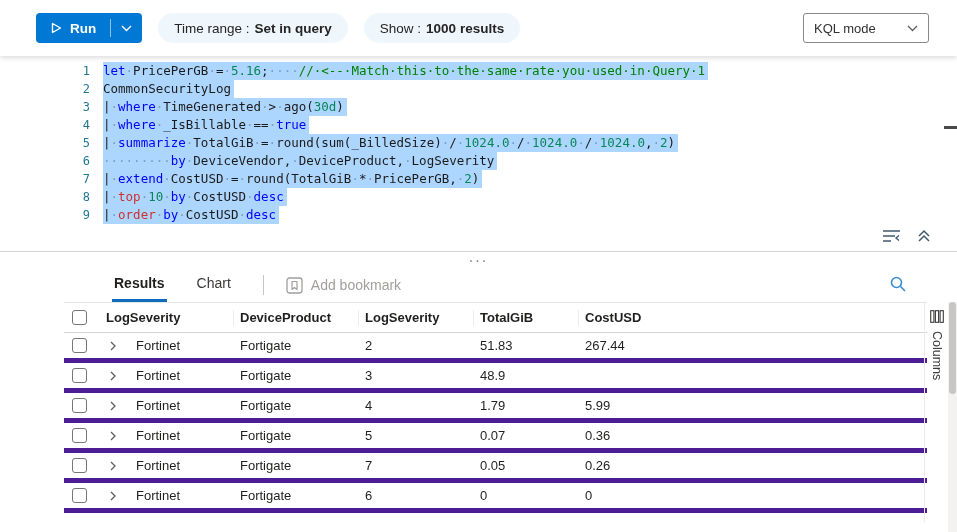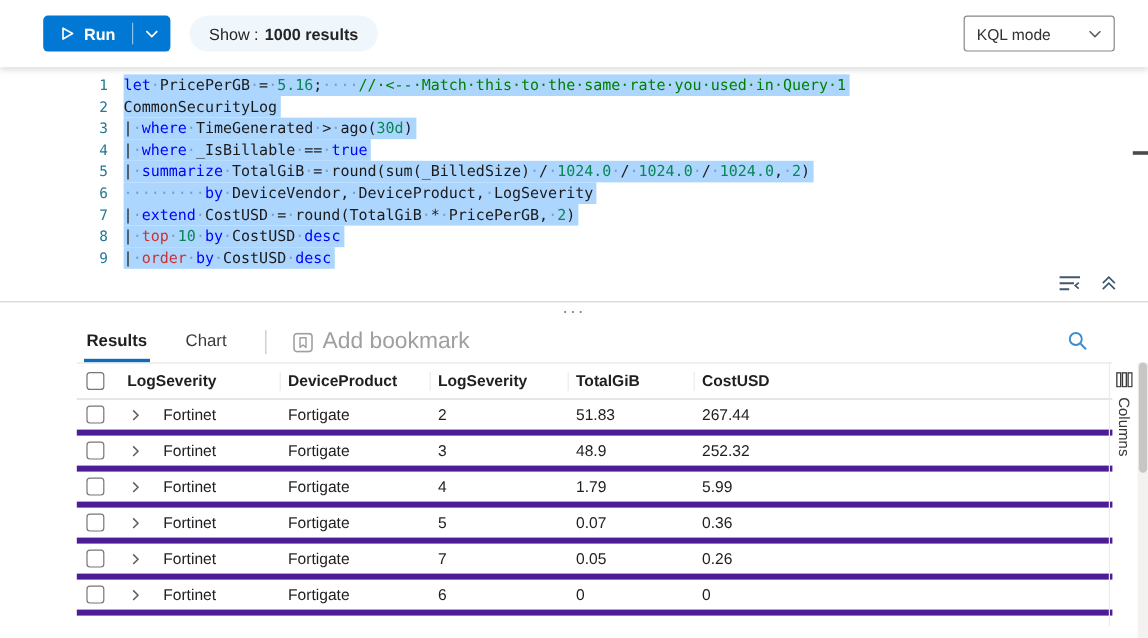--- a/index.html
+++ b/index.html
@@ -36,27 +36,27 @@
   .editor-icons { position:absolute; right:26px; bottom:8px; display:flex; gap:16px; align-items:center; }
   .editor-icons svg { cursor:pointer; }
   .overview-mark { position:absolute; right:0; top:70px; width:13px; height:3px; background:#4a4a4a; }
 
   
   .splitter { position:absolute; top:252px; left:0; right:0; height:16px; text-align:center;
     color:#8a8886; font-size:16px; line-height:10px; letter-spacing:2px; cursor:row-resize; }
 
   
   .results { position:absolute; top:268px; left:0; right:0; bottom:0; background:#fff; }
-  .tabbar { position:relative; display:flex; align-items:center; height:34px; padding-left:70px; }
+  .tabbar { position:relative; display:flex; align-items:center; height:34px; padding-left:112px; }
   .tab { font-size:14px; color:#201f1e; padding:6px 2px 8px; margin-right:28px; cursor:pointer;
     border-bottom:3px solid transparent; }
   .tab.active { font-weight:700; border-bottom-color:#0f6cbd; }
   .tab.inactive { color:#3b3a39; }
   .vsep { width:1px; height:20px; background:#c8c6c4; margin:0 22px 0 2px; }
-  .bookmark { display:flex; align-items:center; gap:8px; color:#a19f9d; font-size:19px; cursor:pointer; }
+  .bookmark { display:flex; align-items:center; gap:8px; color:#a19f9d; font-size:14px; cursor:pointer; }
   .search-btn { position:absolute; right:50px; top:7px; cursor:pointer; }
 
   .table { position:absolute; top:34px; left:64px; right:30px; }
   .thead { display:grid; grid-template-columns:36px 134px 125px 115px 105px 1fr; height:31px;
     align-items:center; border-top:1px solid #e8e6e4; border-bottom:1px solid #d6d4d2; }
   .th { font-size:13px; font-weight:700; color:#201f1e; padding-left:6px; height:16px; line-height:16px;
     border-right:1px solid #edebe9; cursor:pointer; }
   .th:last-child { border-right:none; }
   .th-check { border-right:none; display:flex; align-items:center; padding-left:8px; }
   .tr { display:grid; grid-template-columns:36px 30px 104px 125px 115px 105px 1fr; height:30px;
@@ -88,20 +88,24 @@
         <span>Run</span>
       </div>
       <div class="run-sep"></div>
       <div class="run-caret">
         <svg width="11" height="7" viewBox="0 0 11 7">
           <path d="M1 1l4.5 4.5L10 1" fill="none" stroke="#fff" stroke-width="1.4"></path>
         </svg>
       </div>
     </div>
 
+    <div class="pill">
+      <span>Time range :</span>
+      <b>Set in query</b>
+    </div>
 
     <div class="pill">
       <span>Show :</span>
       <b>1000 results</b>
     </div>
 
     <div class="spacer"></div>
 
     <div class="mode-select">
       <span>KQL mode</span>
@@ -192,21 +196,20 @@
             </div>
             <div class="td td-c">
               <svg width="10" height="10" viewBox="0 0 10 10" style="cursor:pointer">
                 <path d="M3 1l4 4-4 4" fill="none" stroke="#605e5c" stroke-width="1.3"></path>
               </svg>
             </div>
             <div class="td">Fortinet</div>
             <div class="td">Fortigate</div>
             <div class="td">3</div>
             <div class="td">48.9</div>
-            <div class="td">252.32</div>
           </div>
           <div class="tr">
             <div class="td td-c">
               <span class="checkbox"></span>
             </div>
             <div class="td td-c">
               <svg width="10" height="10" viewBox="0 0 10 10" style="cursor:pointer">
                 <path d="M3 1l4 4-4 4" fill="none" stroke="#605e5c" stroke-width="1.3"></path>
               </svg>
             </div>

